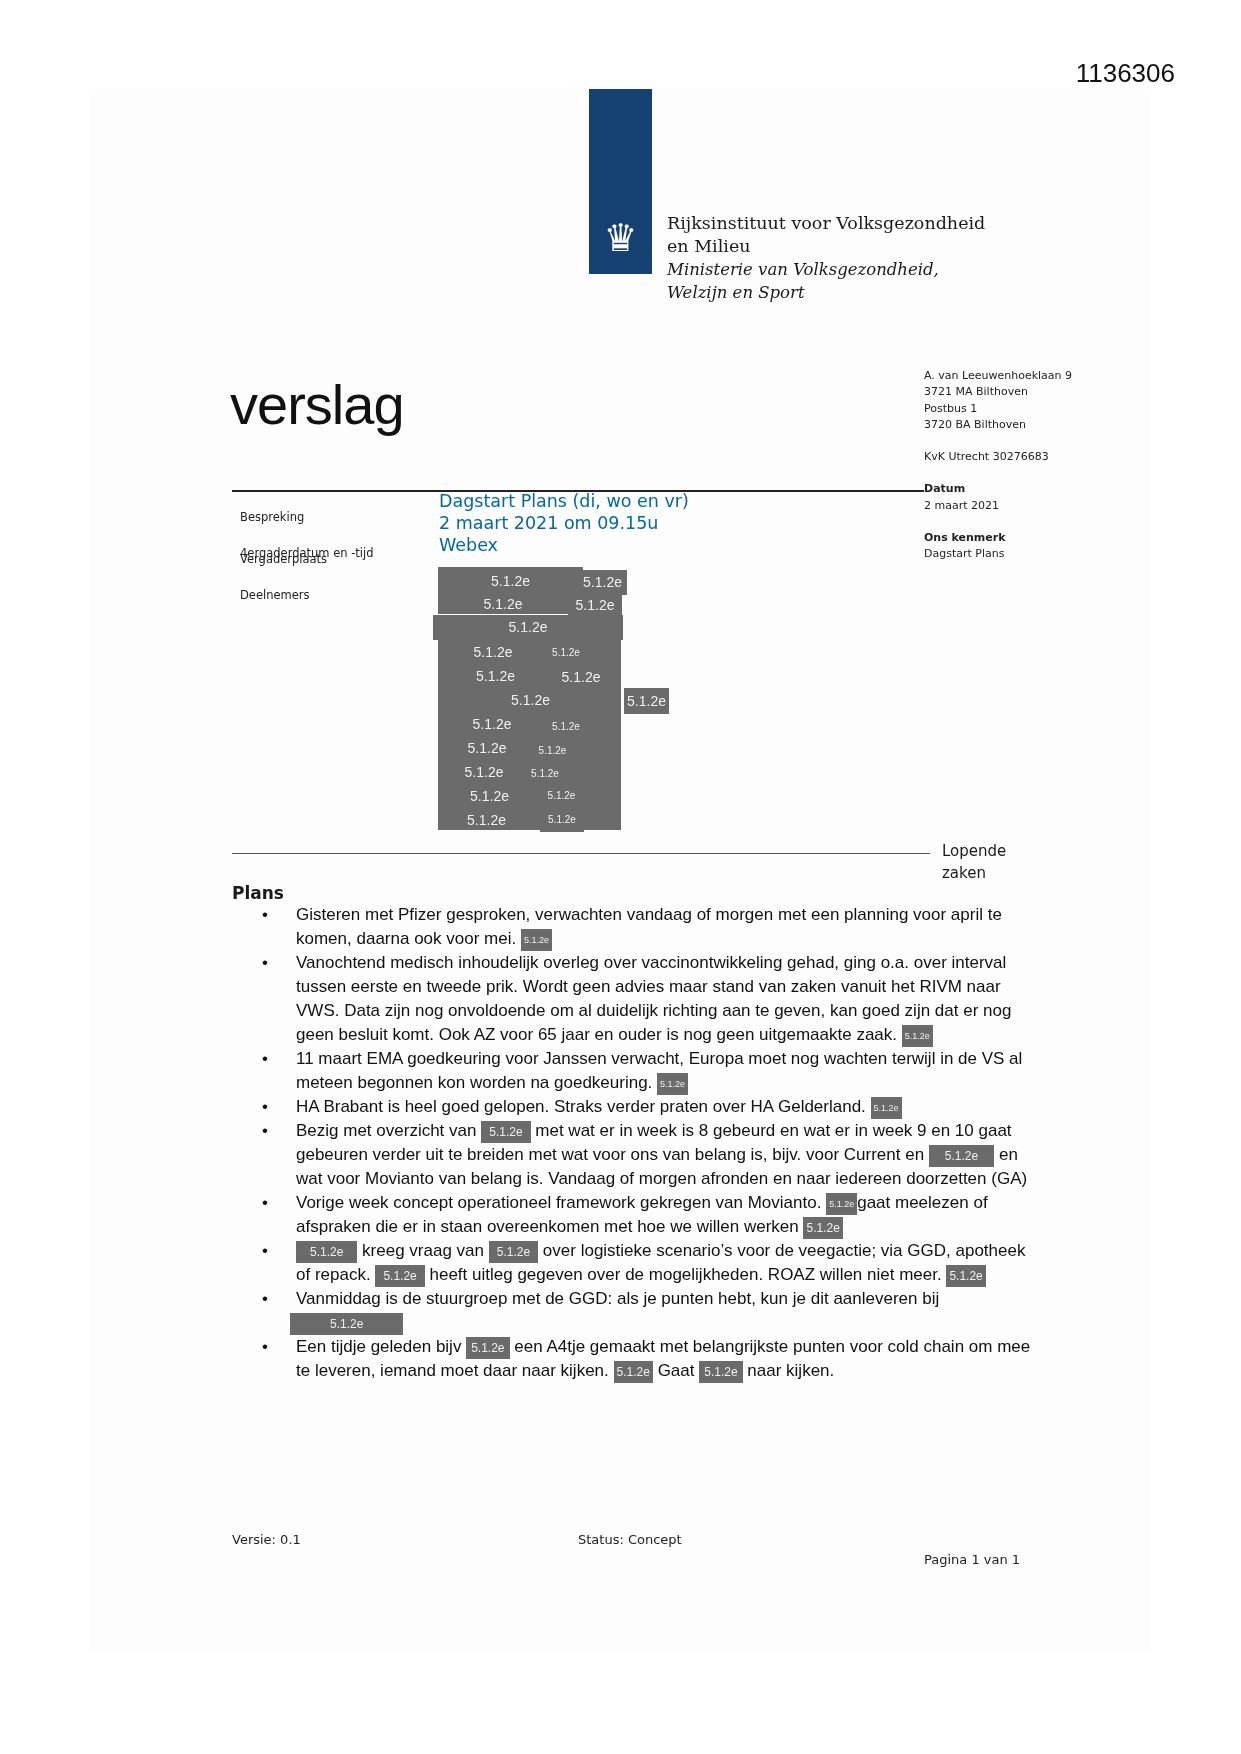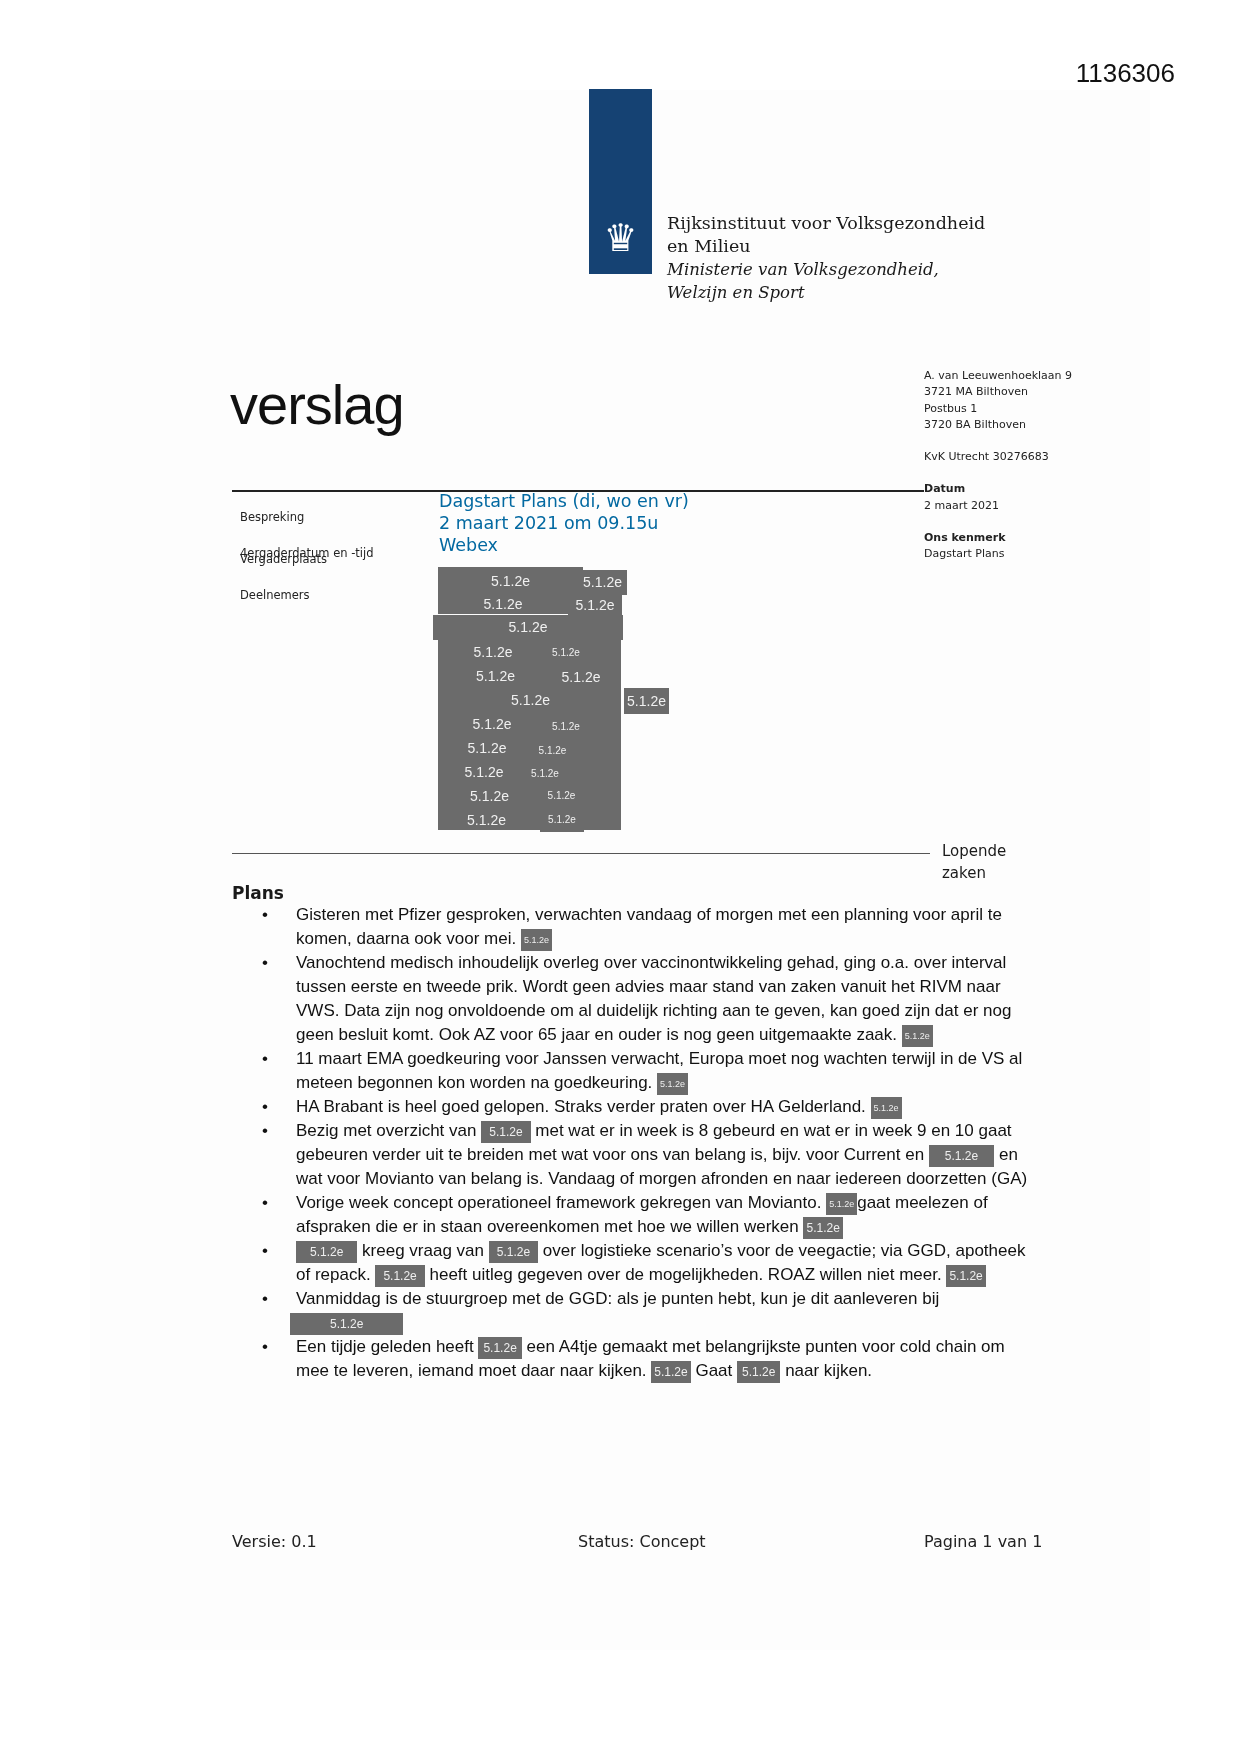--- a/index.html
+++ b/index.html
@@ -22,21 +22,21 @@
   .rl { font-size:14px; }
   .rs { font-size:10px; }
   .lop { left:942px; top:840px; font-weight:normal; font-size:15px; line-height:22px; }
   .h-plans { left:232px; top:883px; font-weight:bold; font-size:17px; }
   .bullets { left:262px; top:903px; width:780px; font-family:"Liberation Sans", sans-serif; font-size:17px; line-height:24px; color:#111; }
   .bullets ul { margin:0; padding:0 0 0 34px; list-style:none; }
   .bullets li { position:relative; margin:0; }
   .bullets li::before { content:"•"; position:absolute; left:-34px; top:0; font-size:17px; }
   .inred { display:inline-block; background:#6b6b6b; color:#efefef; font-size:12px; line-height:22px; padding:0 8px; vertical-align:middle; }
   .inred.sm { font-size:9px; padding:0 3px; }
-  .footer { top:1532px; font-size:16px; color:#222; }
+  .footer { top:1532px; font-size:13px; color:#222; }
 </style>
 </head>
 <body>
 
 <div class="abs page-area"></div>
 
 <div class="abs docid">1136306</div>
 
 <div class="abs logo-bar"></div>
 <div class="abs crest">♛</div>
@@ -110,19 +110,19 @@
 <div class="abs bullets">
   <ul>
     <li><span>Gisteren met Pfizer gesproken, verwachten vandaag of morgen met een planning voor april te komen, daarna ook voor mei.</span> <span class="inred sm">5.1.2e</span></li>
     <li><span>Vanochtend medisch inhoudelijk overleg over vaccinontwikkeling gehad, ging o.a. over interval tussen eerste en tweede prik. Wordt geen advies maar stand van zaken vanuit het RIVM naar VWS. Data zijn nog onvoldoende om al duidelijk richting aan te geven, kan goed zijn dat er nog geen besluit komt. Ook AZ voor 65 jaar en ouder is nog geen uitgemaakte zaak.</span> <span class="inred sm">5.1.2e</span></li>
     <li><span>11 maart EMA goedkeuring voor Janssen verwacht, Europa moet nog wachten terwijl in de VS al meteen begonnen kon worden na goedkeuring.</span> <span class="inred sm">5.1.2e</span></li>
     <li><span>HA Brabant is heel goed gelopen. Straks verder praten over HA Gelderland.</span> <span class="inred sm">5.1.2e</span></li>
     <li><span>Bezig met overzicht van</span> <span class="inred">5.1.2e</span> <span>met wat er in week is 8 gebeurd en wat er in week 9 en 10 gaat gebeuren verder uit te breiden met wat voor ons van belang is, bijv. voor Current en</span> <span class="inred" style="padding:0 16px;">5.1.2e</span> <span>en wat voor Movianto van belang is. Vandaag of morgen afronden en naar iedereen doorzetten (GA)</span></li>
     <li><span>Vorige week concept operationeel framework gekregen van Movianto.</span> <span class="inred sm">5.1.2e</span><span>gaat meelezen of afspraken die er in staan overeenkomen met hoe we willen werken</span> <span class="inred" style="padding:0 3px;">5.1.2e</span></li>
     <li><span class="inred" style="padding:0 14px;">5.1.2e</span> <span>kreeg vraag van</span> <span class="inred">5.1.2e</span> <span>over logistieke scenario’s voor de veegactie; via GGD, apotheek of repack.</span> <span class="inred">5.1.2e</span> <span>heeft uitleg gegeven over de mogelijkheden. ROAZ willen niet meer.</span> <span class="inred" style="padding:0 3px;">5.1.2e</span></li>
     <li><span>Vanmiddag is de stuurgroep met de GGD: als je punten hebt, kun je dit aanleveren bij</span><br><span class="inred" style="padding:0 40px; margin-left:-6px;">5.1.2e</span></li>
-    <li><span>Een tijdje geleden heeft</span> <span class="inred" style="padding:0 5px;">5.1.2e</span> <span>een A4tje gemaakt met belangrijkste punten voor cold chain om mee te leveren, iemand moet daar naar kijken.</span> <span class="inred" style="padding:0 3px;">5.1.2e</span> <span>Gaat</span> <span class="inred" style="padding:0 5px;">5.1.2e</span> <span>naar kijken.</span></li>
+    <li><span>Een tijdje geleden bijv</span> <span class="inred" style="padding:0 5px;">5.1.2e</span> <span>een A4tje gemaakt met belangrijkste punten voor cold chain om mee te leveren, iemand moet daar naar kijken.</span> <span class="inred" style="padding:0 3px;">5.1.2e</span> <span>Gaat</span> <span class="inred" style="padding:0 5px;">5.1.2e</span> <span>naar kijken.</span></li>
   </ul>
 </div>
 
 <div class="abs footer" style="left:232px;">Versie: 0.1</div>
 <div class="abs footer" style="left:578px;">Status: Concept</div>
-<div class="abs footer" style="left:924px;">Pagina 1 van 1</div>
+<div class="abs footer" style="left:924px;margin-top:20px;">Pagina 1 van 1</div>
 
 </body></html>

